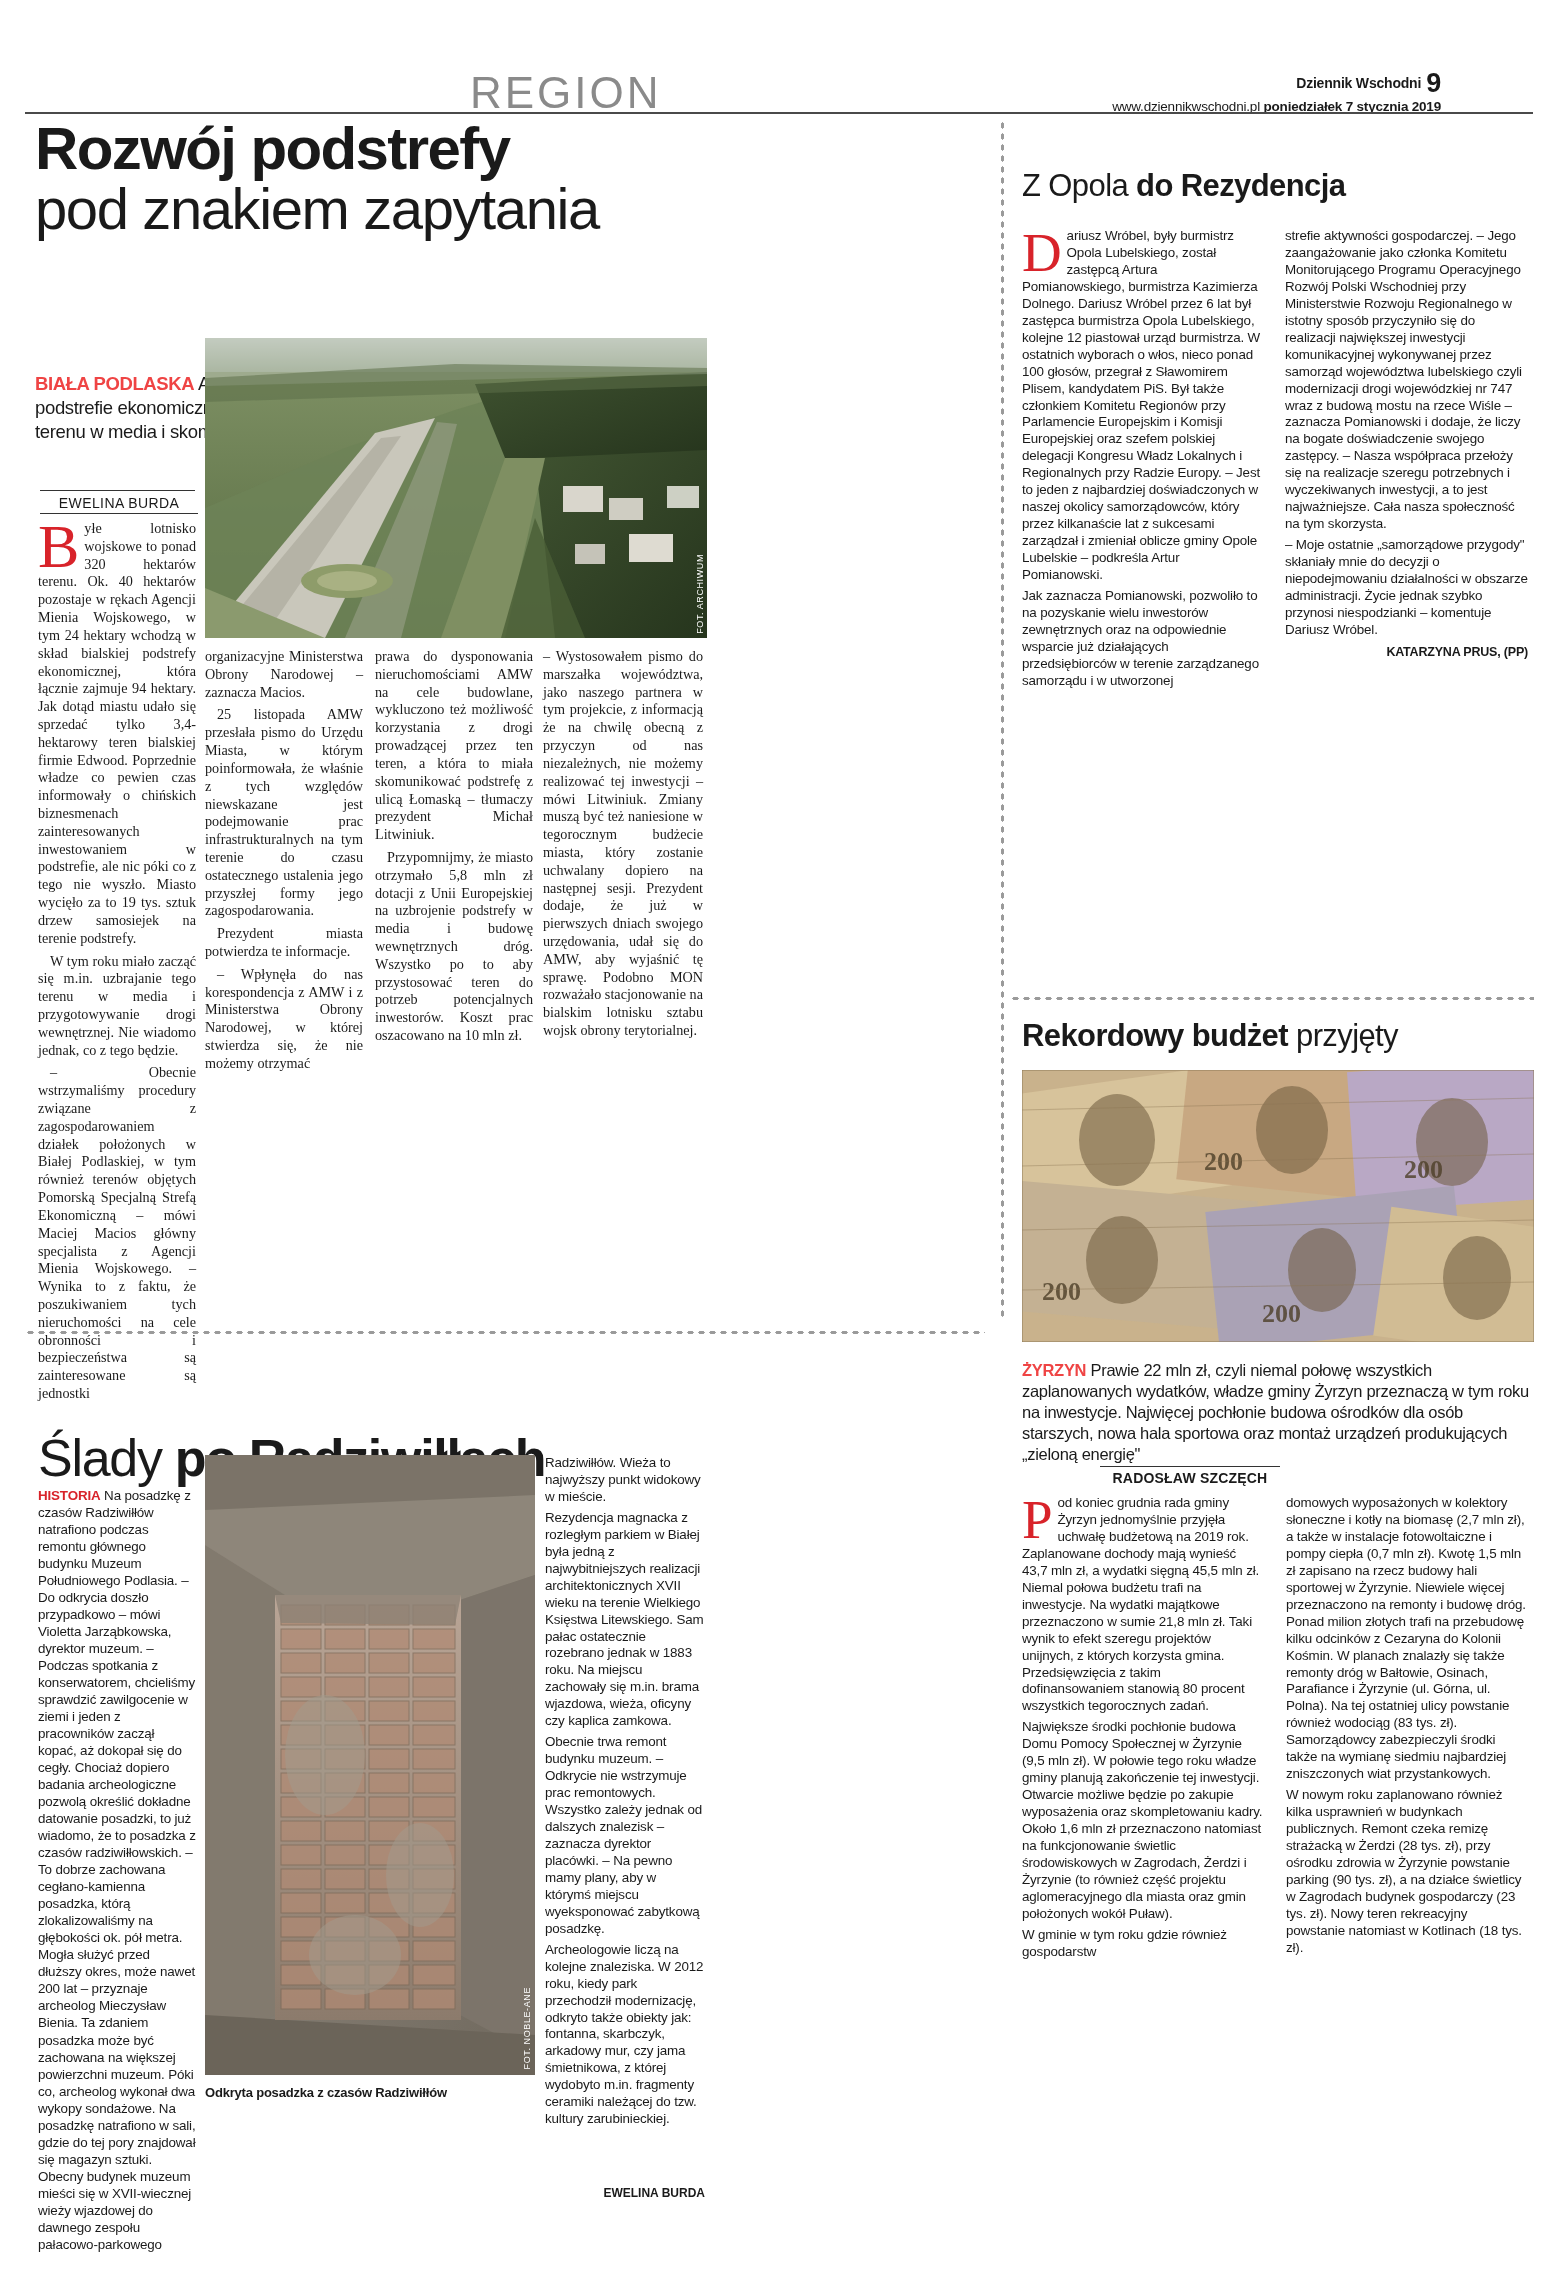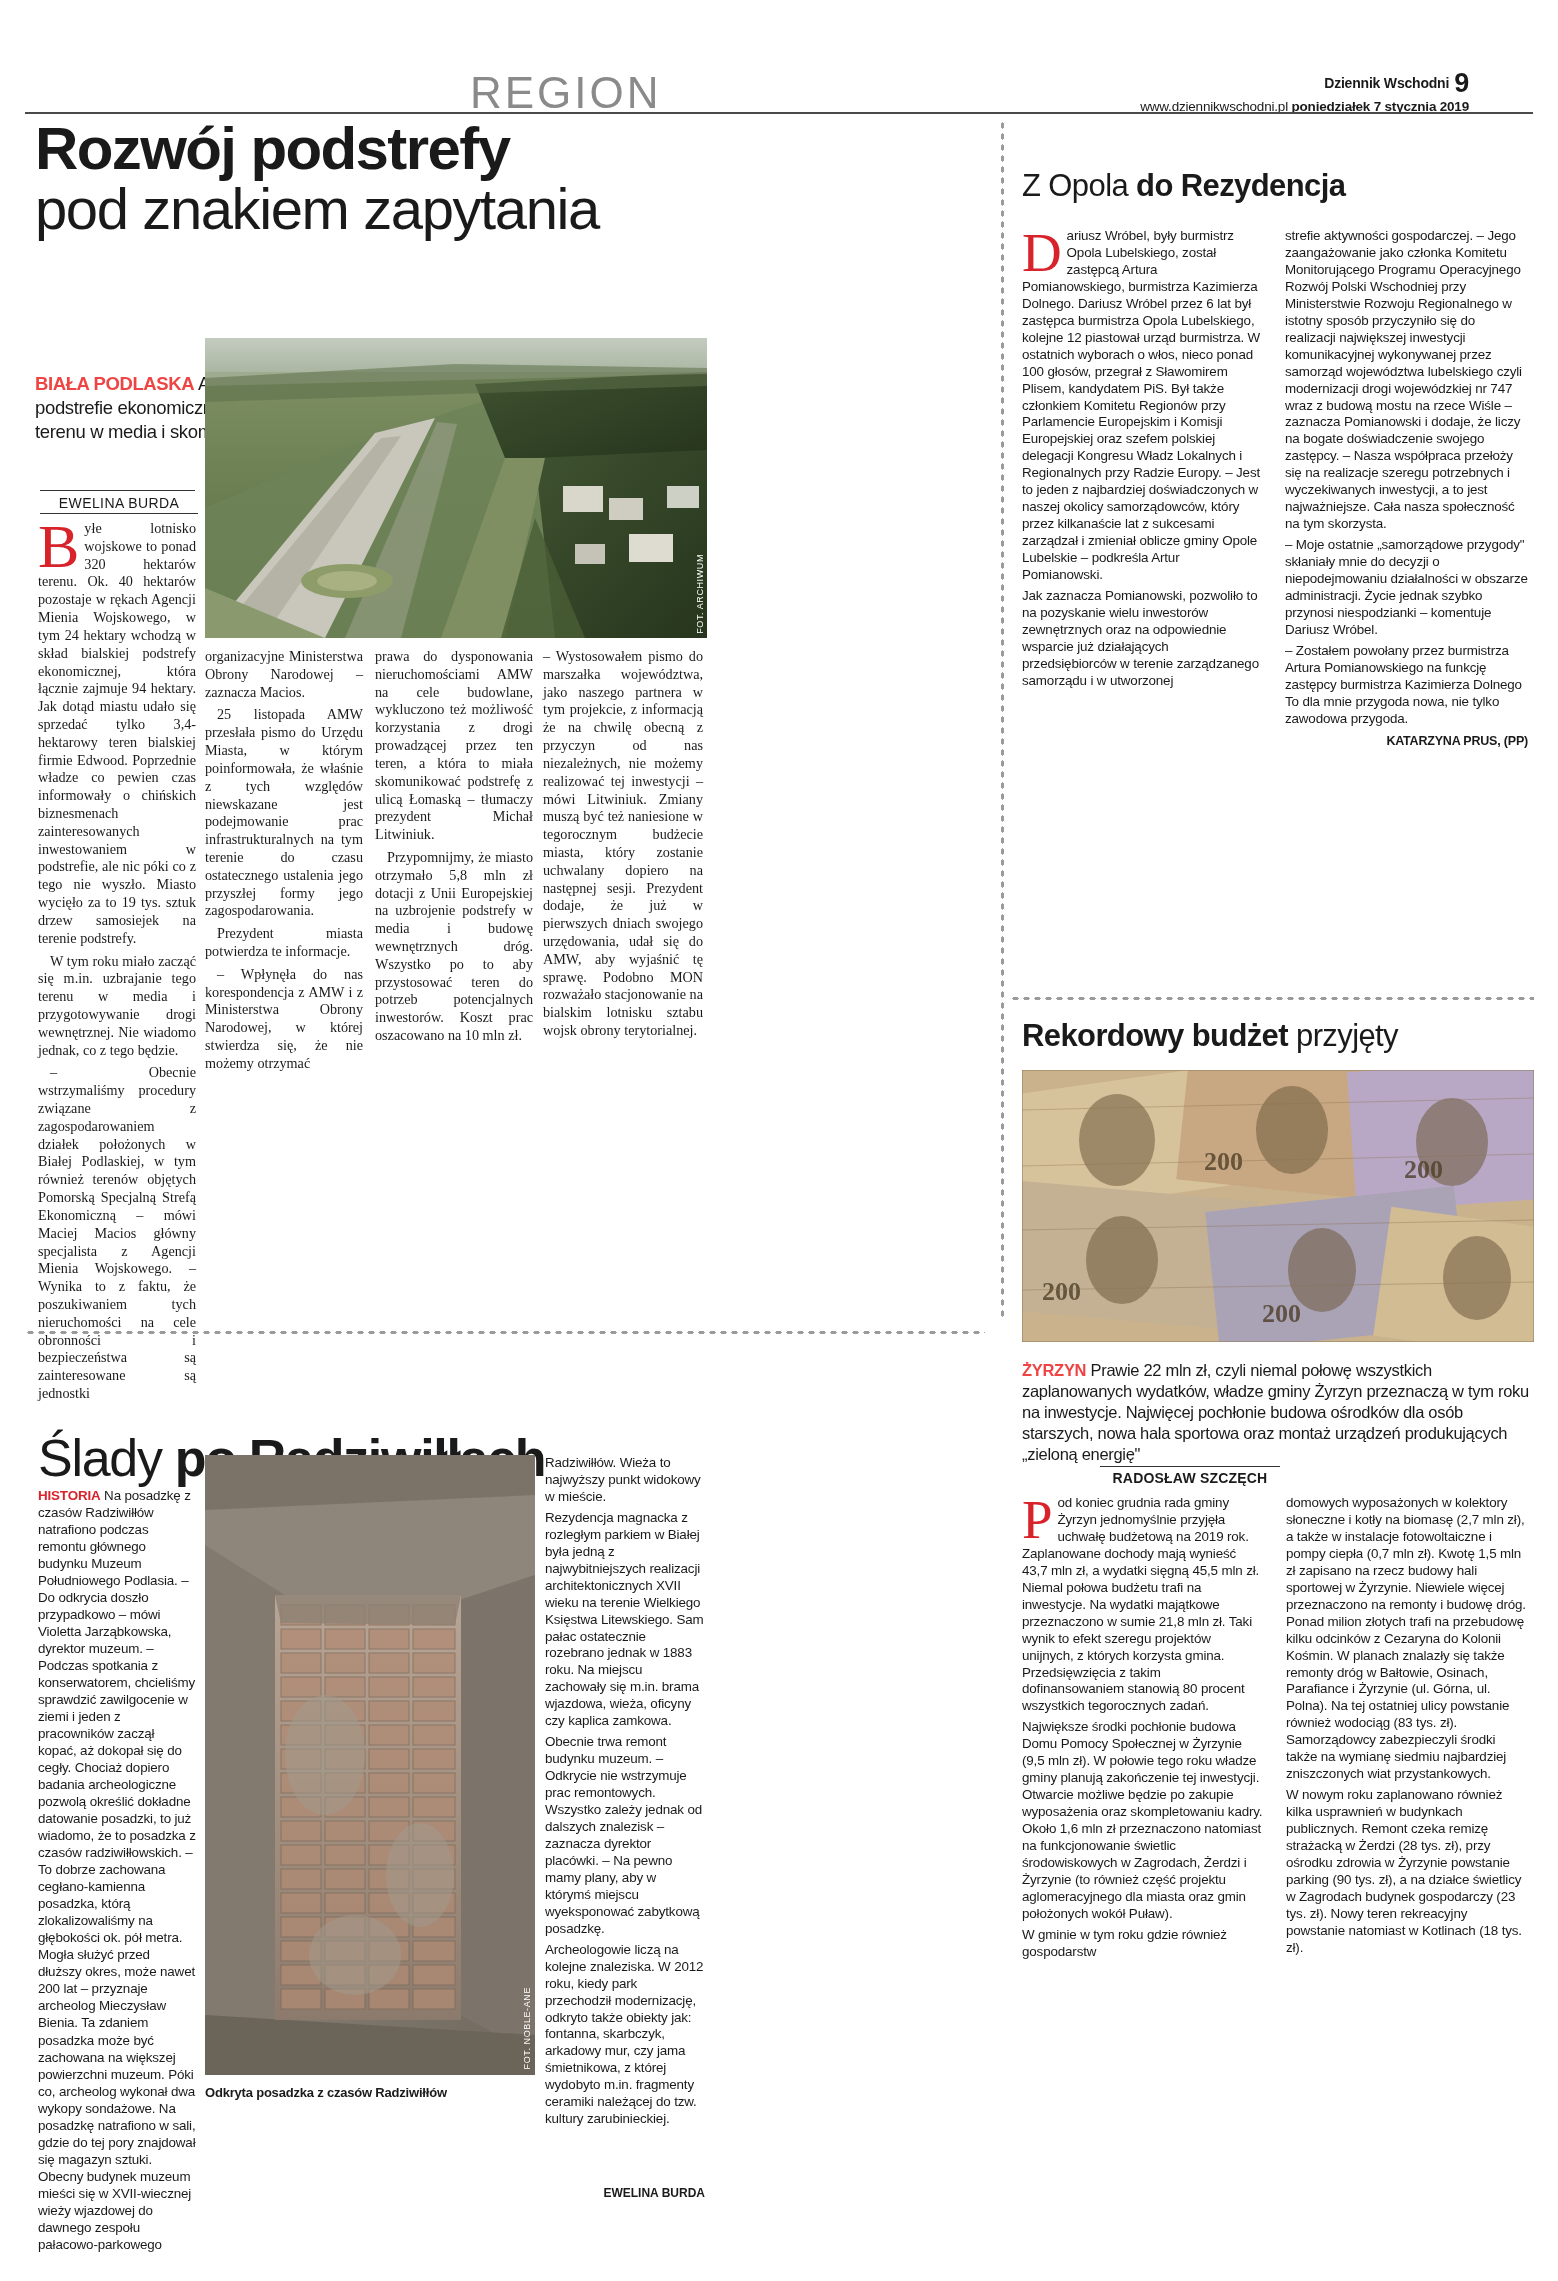--- a/index.html
+++ b/index.html
@@ -1,20 +1,20 @@
 <!DOCTYPE html>
 <html><head>
 <meta charset="utf-8">
 <style>
   html,body{margin:0;padding:0;background:#ffffff;}
   body{width:1558px;height:2281px;position:relative;font-family:"Liberation Sans",sans-serif;color:#1a1a1a;}
   .page{position:absolute;inset:0;padding:0;}
 
   
-  .masthead{position:absolute;left:0;top:60px;width:1466px;height:62px;padding-left:28px;}
+  .masthead{position:absolute;left:0;top:60px;width:1466px;height:62px;}
   .masthead .region{position:absolute;left:470px;top:8px;font-family:"Liberation Sans",sans-serif;
       font-size:44px;letter-spacing:3px;color:#8a8a8a;font-weight:300;}
   .masthead .brandbox{position:absolute;right:25px;top:8px;text-align:right;line-height:1.15;}
   .masthead .brandline1{font-size:14px;font-weight:bold;letter-spacing:-.2px;}
   .masthead .pagenum{font-size:27px;font-weight:bold;vertical-align:-4px;margin-left:5px;}
   .masthead .brandline2{font-size:13.5px;letter-spacing:-.2px;}
   .masthead .brandline2 b{font-weight:bold;}
   .rule-top{position:absolute;left:25px;top:112px;width:1508px;height:0;border-top:2px solid #4a4a4a;}
 
   
@@ -191,21 +191,20 @@
   </div>
 
   <div class="rcolA bodysans">
     <p><span class="dropcap-s">D</span><span>ariusz Wróbel, były burmistrz Opola Lubelskiego, został zastępcą Artura Pomianowskiego, burmistrza Kazimierza Dolnego. Dariusz Wróbel przez 6 lat był zastępca burmistrza Opola Lubelskiego, kolejne 12 piastował urząd burmistrza. W ostatnich wyborach o włos, nieco ponad 100 głosów, przegrał z Sławomirem Plisem, kandydatem PiS. Był także członkiem Komitetu Regionów przy Parlamencie Europejskim i Komisji Europejskiej oraz szefem polskiej delegacji Kongresu Władz Lokalnych i Regionalnych przy Radzie Europy. – Jest to jeden z najbardziej doświadczonych w naszej okolicy samorządowców, który przez kilkanaście lat z sukcesami zarządzał i zmieniał oblicze gminy Opole Lubelskie – podkreśla Artur Pomianowski.</span></p>
     <p style="margin-top:4px">Jak zaznacza Pomianowski, pozwoliło to na pozyskanie wielu inwestorów zewnętrznych oraz na odpowiednie wsparcie już działających przedsiębiorców w terenie zarządzanego samorządu i w utworzonej</p>
   </div>
 
   <div class="rcolB bodysans">
     <p>strefie aktywności gospodarczej. – Jego zaangażowanie jako członka Komitetu Monitorującego Programu Operacyjnego Rozwój Polski Wschodniej przy Ministerstwie Rozwoju Regionalnego w istotny sposób przyczyniło się do realizacji największej inwestycji komunikacyjnej wykonywanej przez samorząd województwa lubelskiego czyli modernizacji drogi wojewódzkiej nr 747 wraz z budową mostu na rzece Wiśle – zaznacza Pomianowski i dodaje, że liczy na bogate doświadczenie swojego zastępcy. – Nasza współpraca przełoży się na realizacje szeregu potrzebnych i wyczekiwanych inwestycji, a to jest najważniejsze. Cała nasza społeczność na tym skorzysta.</p>
     <p style="margin-top:4px">– Moje ostatnie „samorządowe przygody" skłaniały mnie do decyzji o niepodejmowaniu działalności w obszarze administracji. Życie jednak szybko przynosi niespodzianki – komentuje Dariusz Wróbel.</p>
-    <p style="margin-top:4px">– Zostałem powołany przez burmistrza Artura Pomianowskiego na funkcję zastępcy burmistrza Kazimierza Dolnego To dla mnie przygoda nowa, nie tylko zawodowa przygoda.</p>
     <div class="sig">KATARZYNA PRUS, (PP)</div>
   </div>
 
   <div class="doth" style="left:1010px;top:996px;width:524px;"></div>
 
   <div class="rhead2">
     <b>Rekordowy budżet</b><span> przyjęty</span>
   </div>
 
   <div class="photo2">

